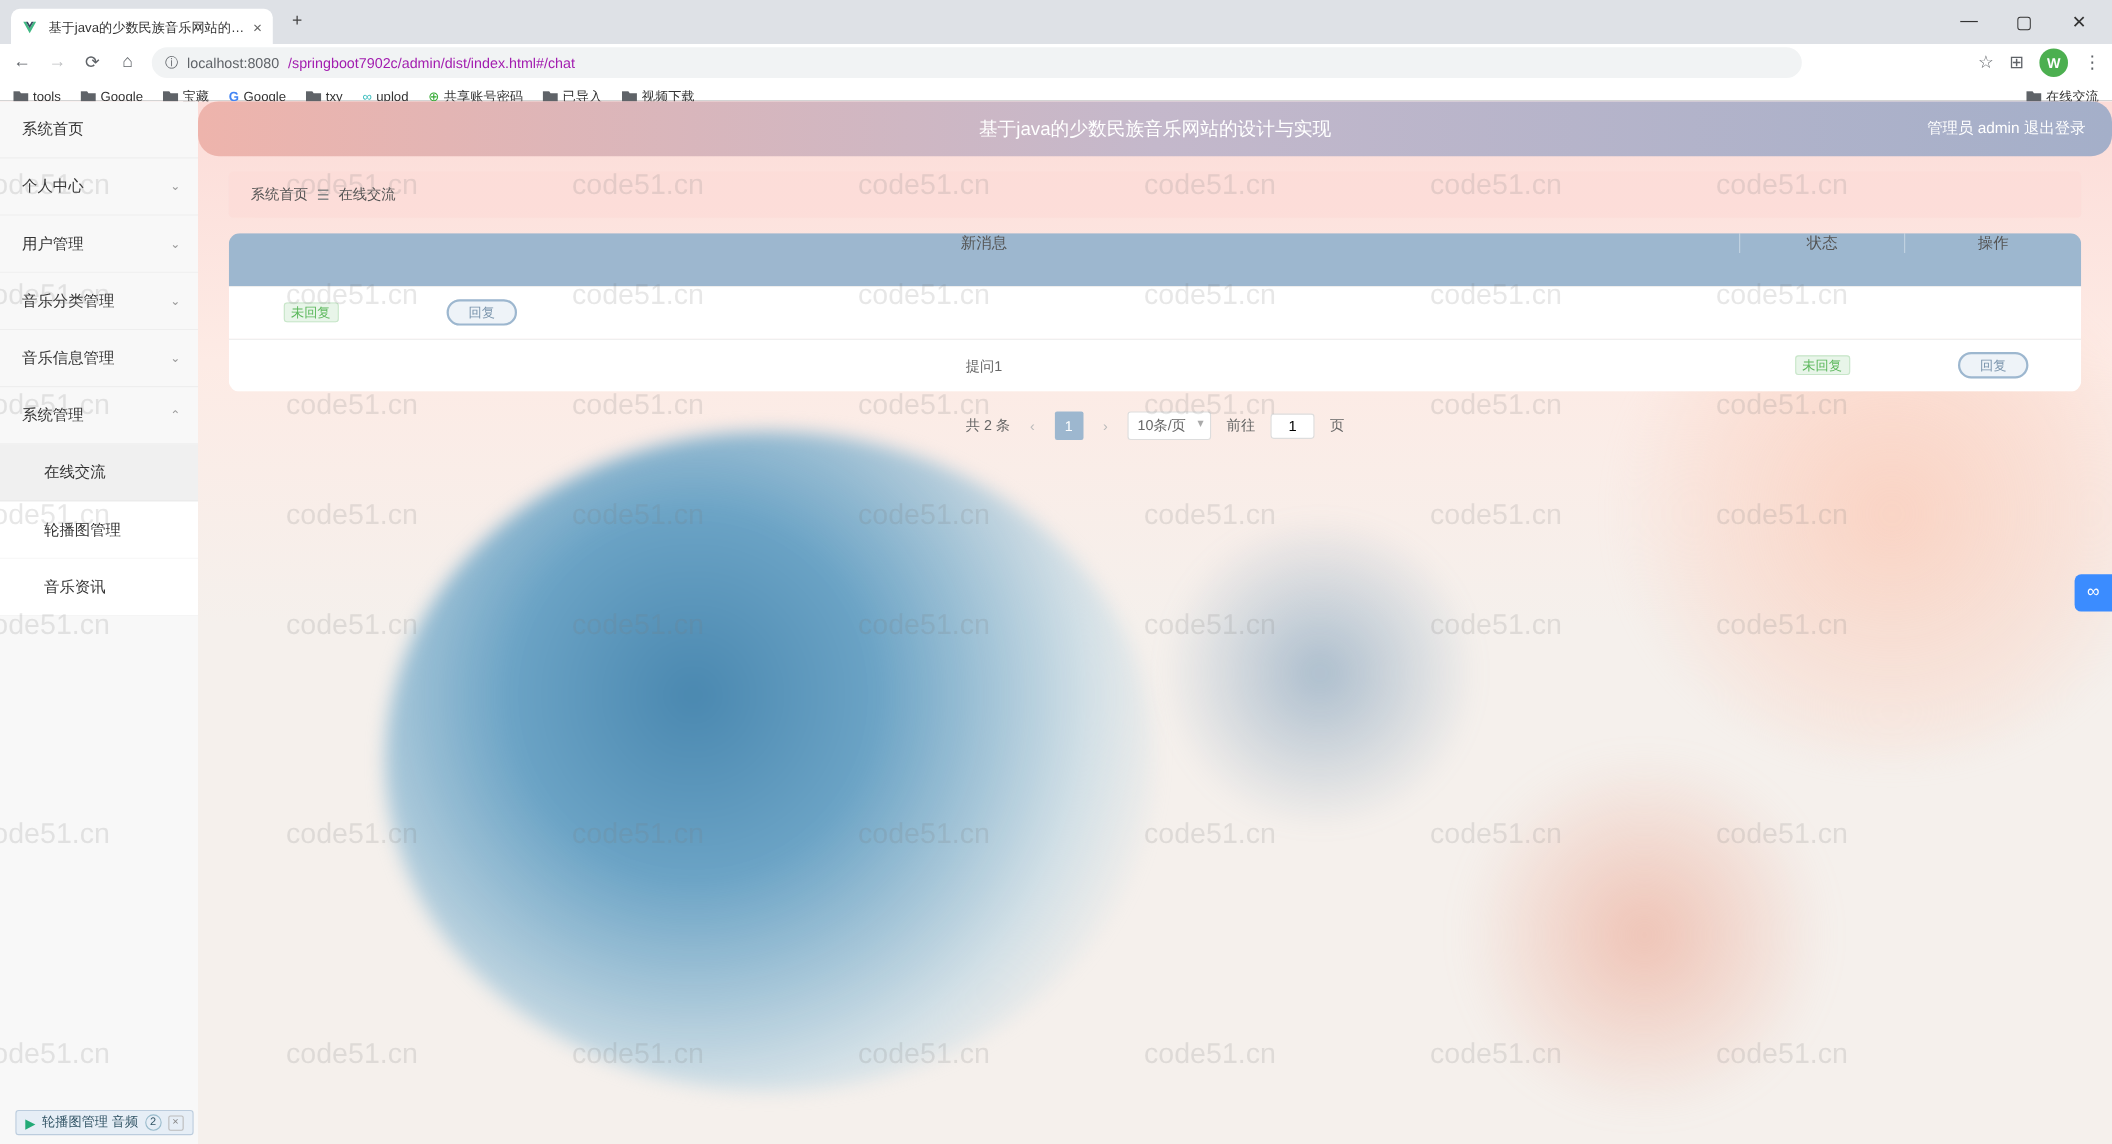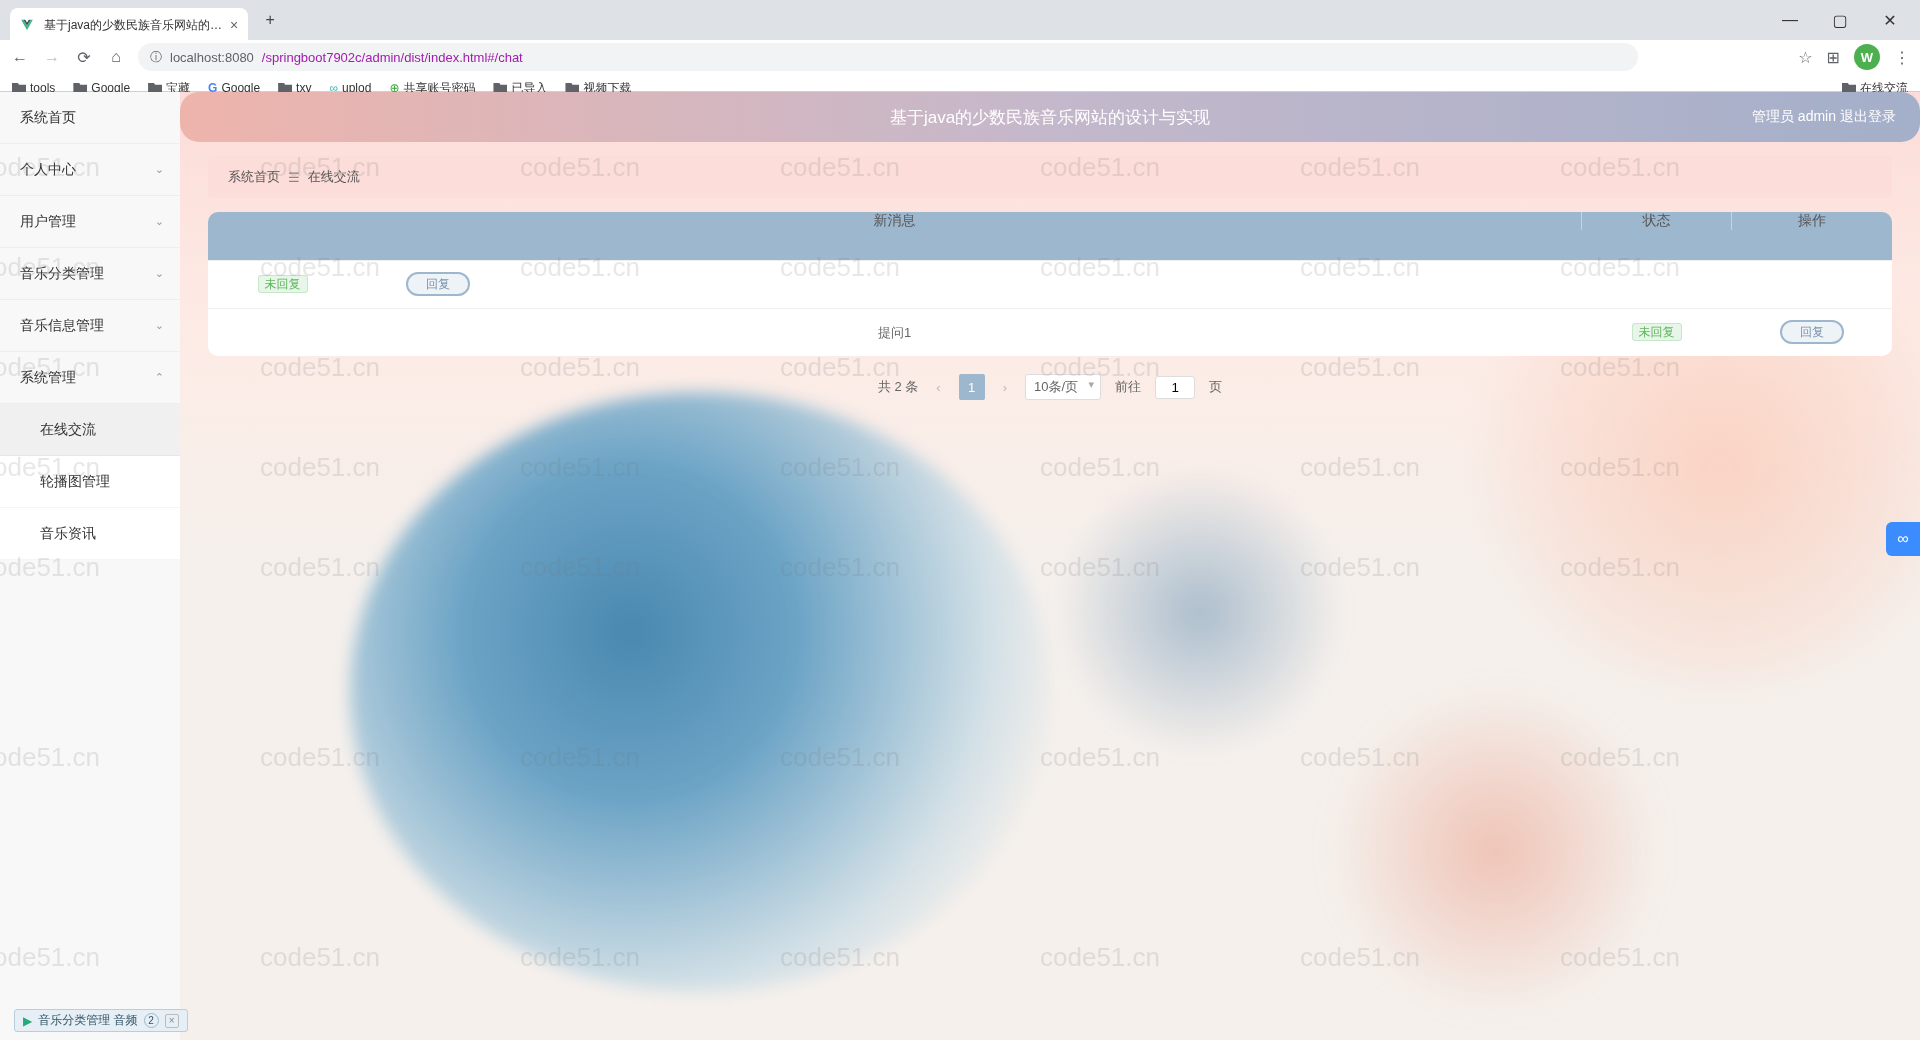--- a/index.html
+++ b/index.html
@@ -308,16 +308,16 @@
     </div>
   </div>
 
   <div class="side-helper">
     <span>∞</span>
   </div>
 </div>
 
 <div class="status-bar">
   <span class="play-ico">▶</span>
-  <span>音乐分类管理 音频</span>
+  <span>轮播图管理 音频</span>
   <span style="border:1px solid #9bc;border-radius:50%;width:15px;height:15px;display:inline-flex;align-items:center;justify-content:center;font-size:10px">2</span>
   <span class="close-x">×</span>
 </div>
 
 </body></html>

